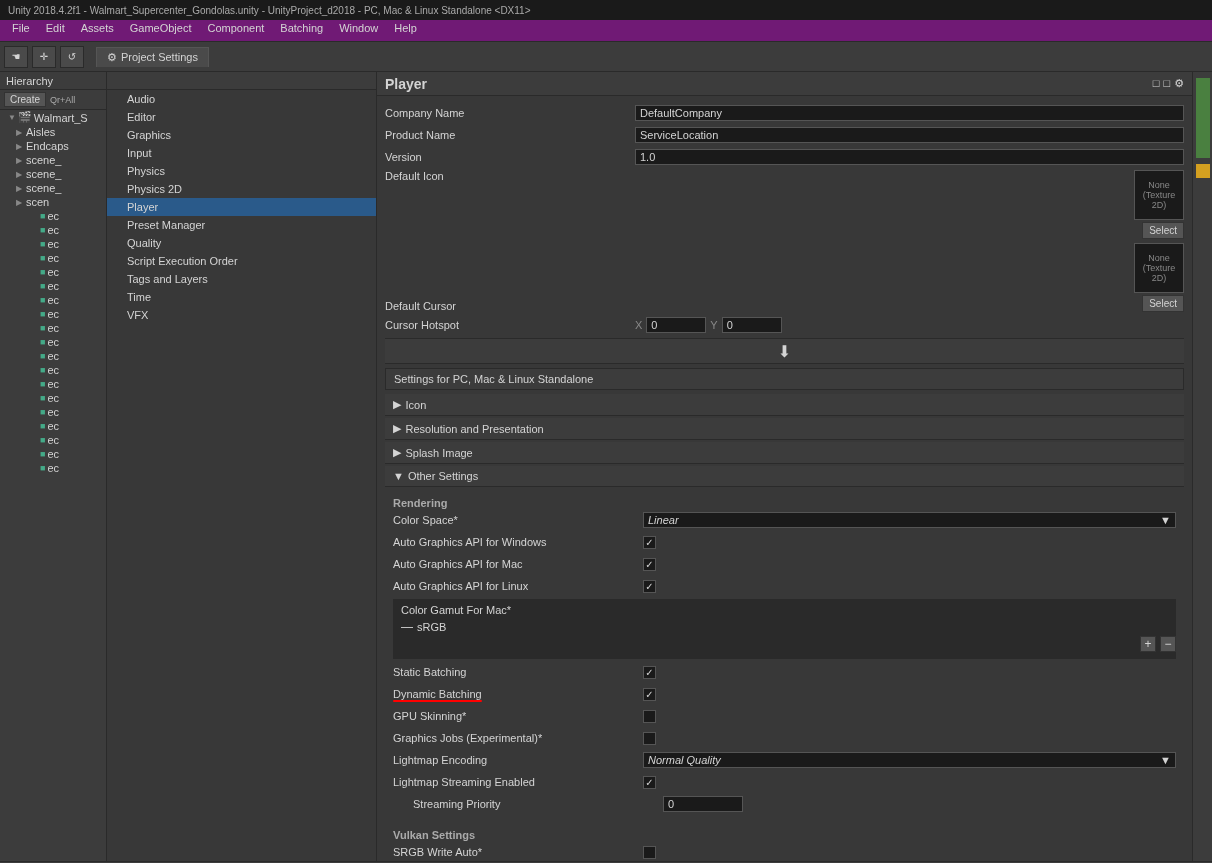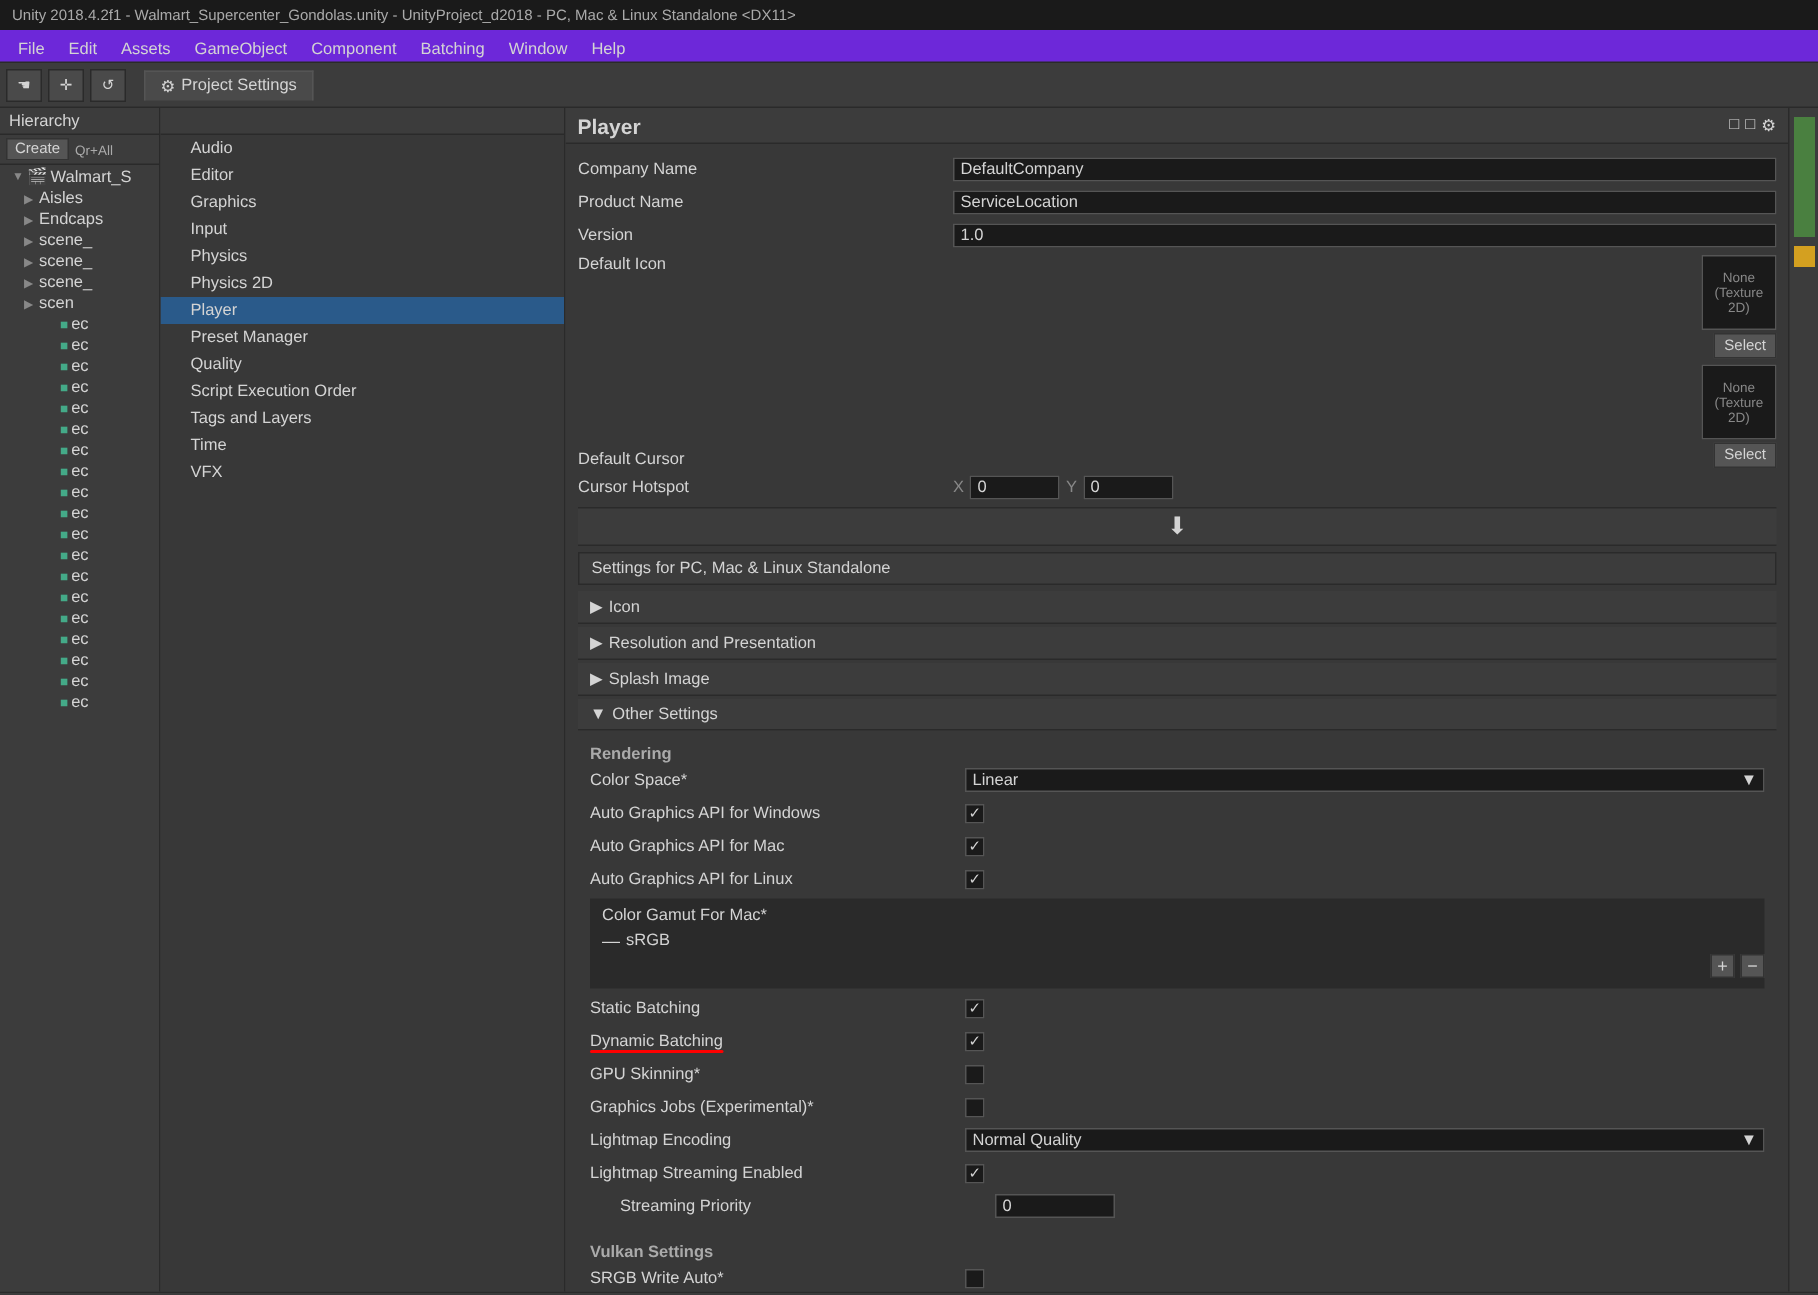--- a/index.html
+++ b/index.html
@@ -21,23 +21,23 @@
       align-items: center;
       padding: 0 8px;
       font-size: 10px;
       color: #aaa;
       user-select: none;
     }
 
     
     .menu-bar {
       height: 22px;
-      background: #6d28d9;
-      display: flex;
-      align-items: flex-end;
+      background: #701a75;
+      display: flex;
+      align-items: flex-start;
       padding: 0 4px;
       border-bottom: 1px solid #2a2a2a;
     }
     .menu-item {
       padding: 2px 8px;
       font-size: 11px;
       color: #d4d4d4;
       cursor: pointer;
     }
 
@@ -239,20 +239,21 @@
       flex: 1;
       height: 16px;
       background: #1a1a1a;
       border: 1px solid #555;
       color: #d4d4d4;
       font-size: 11px;
       padding: 0 4px;
       display: flex;
       align-items: center;
       justify-content: space-between;
+      font-style: italic;
     }
 
     .checkbox-field {
       width: 13px;
       height: 13px;
       background: #1a1a1a;
       border: 1px solid #555;
       display: flex;
       align-items: center;
       justify-content: center;

